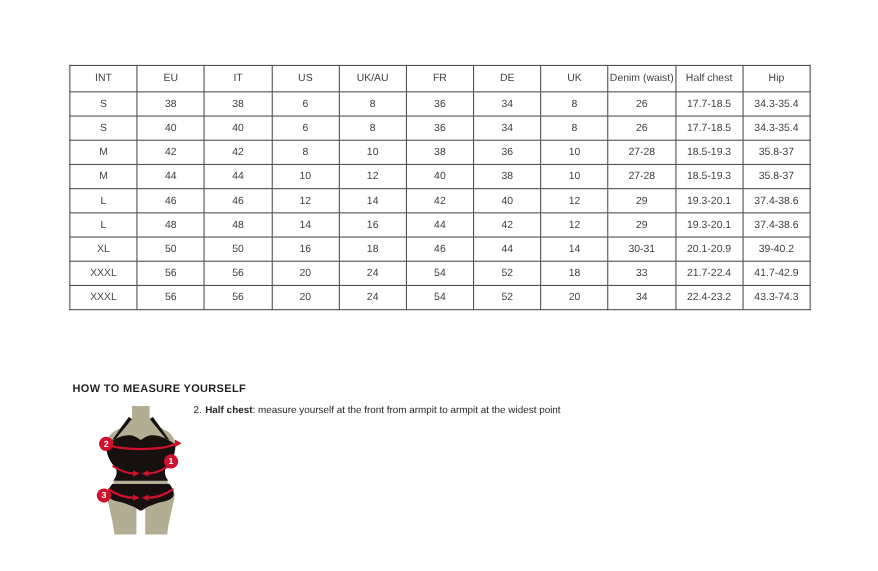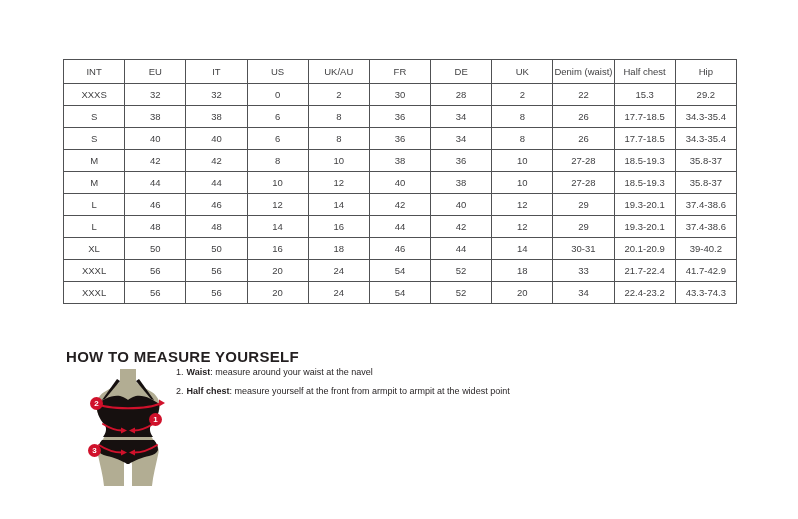--- a/index.html
+++ b/index.html
@@ -26,21 +26,21 @@
     border:1px solid var(--table_border);
     text-align:center;vertical-align:middle;
     font-size:9.5px;font-weight:400;color:var(--text_dark);
     padding:0;white-space:nowrap;overflow:hidden;
   }
   .size-table th{height:23px;}
   .size-table td{height:21px;}
   
   .measure-title{
     position:absolute;left:66px;top:348px;
-    font-size:15px;font-weight:bold;letter-spacing:.3px;
+    font-size:10px;font-weight:bold;letter-spacing:.3px;
     color:var(--title_dark);
   }
   .steps{
     position:absolute;left:176px;top:363px;
     font-size:9px;color:var(--title_dark);
   }
   .step{line-height:19px;white-space:nowrap;}
   .step .num{margin-right:3px;}
   .step .lbl{font-weight:bold;}
   
@@ -74,33 +74,20 @@
         <th>UK/AU</th>
         <th>FR</th>
         <th>DE</th>
         <th>UK</th>
         <th>Denim (waist)</th>
         <th>Half chest</th>
         <th>Hip</th>
       </tr>
     </thead>
   <tbody>
-      <tr>
-        <td>XXXS</td>
-        <td>32</td>
-        <td>32</td>
-        <td>0</td>
-        <td>2</td>
-        <td>30</td>
-        <td>28</td>
-        <td>2</td>
-        <td>22</td>
-        <td>15.3</td>
-        <td>29.2</td>
-      </tr>
       <tr>
         <td>S</td>
         <td>38</td>
         <td>38</td>
         <td>6</td>
         <td>8</td>
         <td>36</td>
         <td>34</td>
         <td>8</td>
         <td>26</td>
@@ -275,18 +262,15 @@
     <path class="redline" d="M74,76 C65,82 56,83.5 51,83.5"></path>
     <polygon class="redfill" points="52,80.5 46,83.5 52,86.5"></polygon>
   </svg>
   <div class="marker m-chest">2</div>
   <div class="marker m-waist">1</div>
   <div class="marker m-hips">3</div>
 </div>
 
 <div class="steps">
   <div class="step">
-    <span class="num">1.</span><span class="lbl">Waist</span><span class="txt">: measure around your waist at the navel</span>
-  </div>
-  <div class="step">
     <span class="num">2.</span><span class="lbl">Half chest</span><span class="txt">: measure yourself at the front from armpit to armpit at the widest point</span>
   </div>
 </div>
 
 </body></html>

